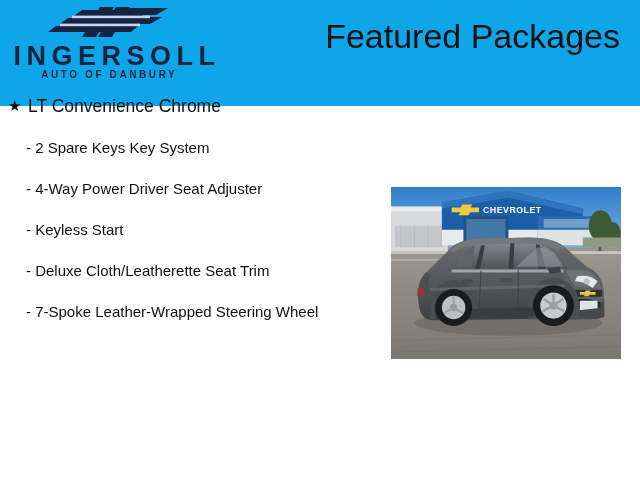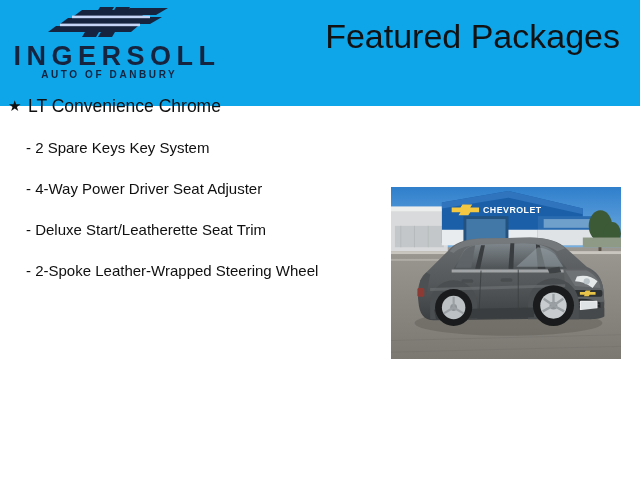--- a/index.html
+++ b/index.html
@@ -180,22 +180,23 @@
 
   <div class="feature-list">
 
     <div class="pkg-head">
       <span class="pkg-star">★</span>
       <span>LT Convenience Chrome</span>
     </div>
 
     <div class="pkg-item">- 2 Spare Keys Key System</div>
     <div class="pkg-item">- 4-Way Power Driver Seat Adjuster</div>
-    <div class="pkg-item">- Deluxe Start/Leatherette Seat Trim</div>
-    <div class="pkg-item">- 2-Spoke Leather-Wrapped Steering Wheel</div>
+    <div class="pkg-item">- Keyless Start</div>
+    <div class="pkg-item">- Deluxe Cloth/Leatherette Seat Trim</div>
+    <div class="pkg-item">- 7-Spoke Leather-Wrapped Steering Wheel</div>
   </div>
 
   <div class="photo-frame">
     <div class="photo">
       <svg viewBox="0 0 235 177" xmlns="http://www.w3.org/2000/svg" preserveAspectRatio="none">
         <defs>
           <linearGradient id="sky" x1="0" y1="0" x2="0" y2="1">
             <stop offset="0%" stop-color="#2f7fcc"></stop>
             <stop offset="100%" stop-color="#7fb6e4"></stop>
           </linearGradient>

